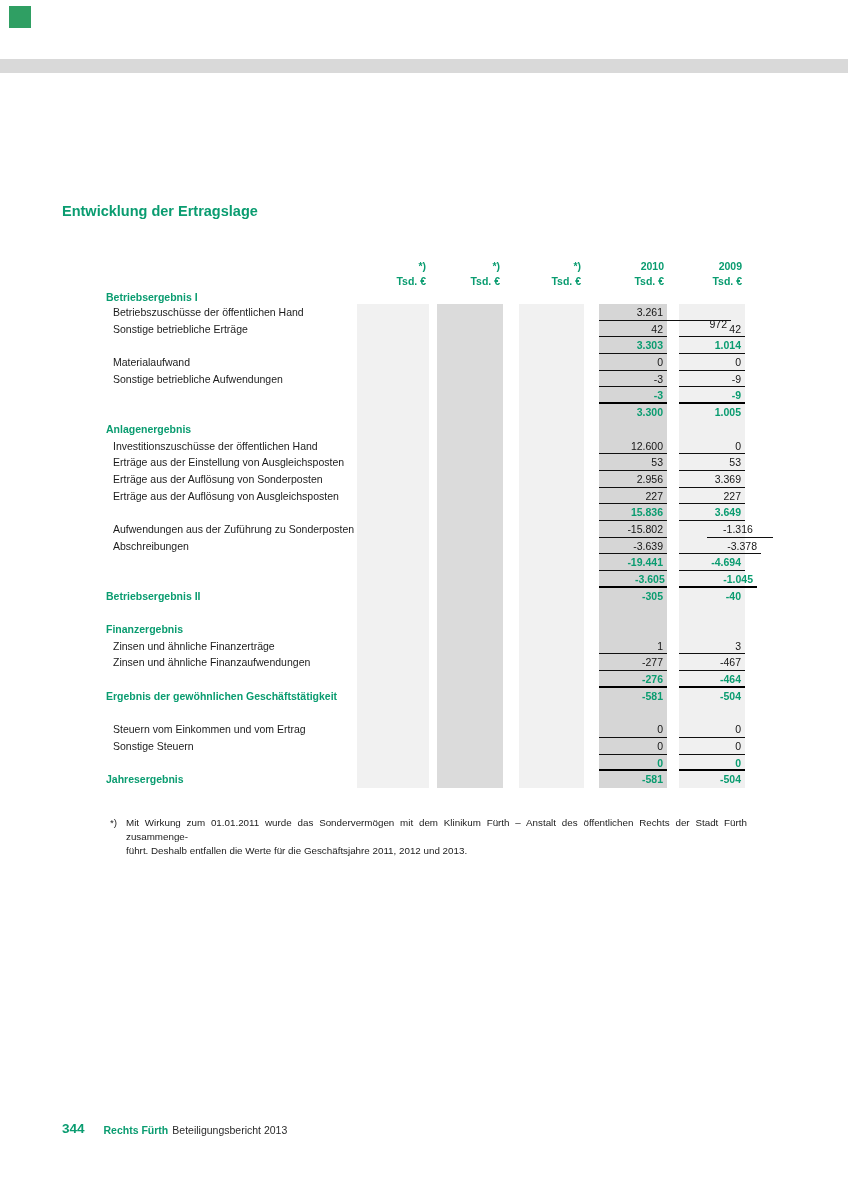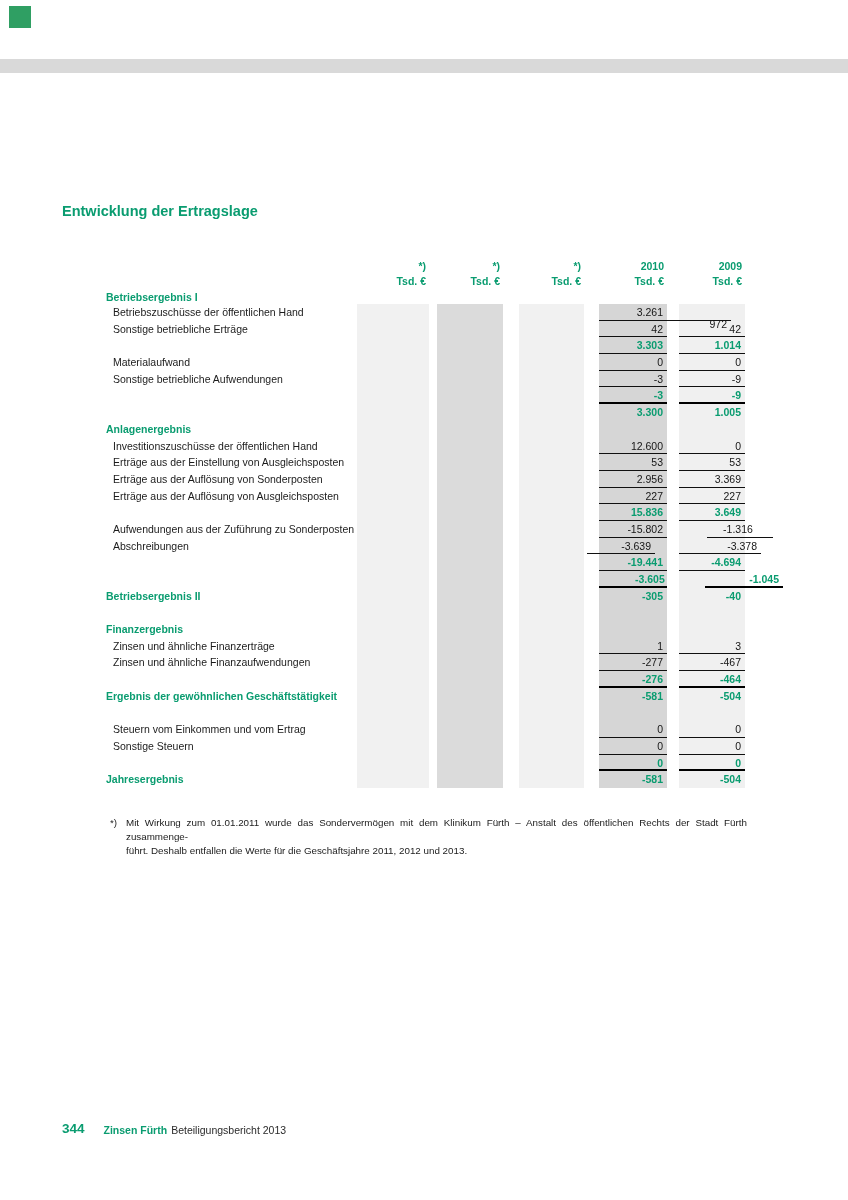--- a/index.html
+++ b/index.html
@@ -134,30 +134,30 @@
           <div class="val green b-thin" style="left: 494px; width: 68px;">15.836</div>
           <div class="val green b-thin" style="left: 574px; width: 66px;">3.649</div>
         </div>
         <div class="trow">
           <span class="label item">Aufwendungen aus der Zuführung zu Sonderposten</span>
           <div class="val  b-thin" style="left: 494px; width: 68px;">-15.802</div>
           <div class="val  b-thin" style="left: 602px; width: 66px; text-align: center;">-1.316</div>
         </div>
         <div class="trow">
           <span class="label item">Abschreibungen</span>
-          <div class="val  b-thin" style="left: 482px; width: 68px;">-3.639</div>
+          <div class="val  b-thin" style="left: 494px; width: 68px;">-3.639</div>
           <div class="val  b-thin" style="left: 574px; width: 82px;">-3.378</div>
         </div>
         <div class="trow">
           <div class="val green b-thin" style="left: 494px; width: 68px;">-19.441</div>
           <div class="val green b-thin" style="left: 574px; width: 66px;">-4.694</div>
         </div>
         <div class="trow">
           <div class="val green b-thick" style="left: 494px; width: 68px; padding-left: 36px;">-3.605</div>
-          <div class="val green b-thick" style="left: 574px; width: 78px; margin-left: 26px;">-1.045</div>
+          <div class="val green b-thick" style="left: 574px; width: 78px;">-1.045</div>
         </div>
         <div class="trow">
           <span class="label section">Betriebsergebnis II</span>
           <div class="val green b-none" style="left: 494px; width: 68px;">-305</div>
           <div class="val green b-none" style="left: 574px; width: 66px;">-40</div>
         </div>
         <div class="trow"></div>
         <div class="trow">
           <span class="label section">Finanzergebnis</span>
         </div>
@@ -206,17 +206,17 @@
   <div class="footnote">
     <div class="fn-marker">*)</div>
     <div class="fn-text">
       <div class="fn-line1">Mit Wirkung zum 01.01.2011 wurde das Sondervermögen mit dem Klinikum Fürth – Anstalt des öffentlichen Rechts der Stadt Fürth zusammenge-</div>
       <div>führt. Deshalb entfallen die Werte für die Geschäftsjahre 2011, 2012 und 2013.</div>
     </div>
   </div>
 
   <div class="footer">
     <span class="pageno">344</span>
-    <span class="brand">Zinsen Fürth</span>
+    <span class="brand">Rechts Fürth</span>
     <span class="report">Beteiligungsbericht 2013</span>
   </div>
 
 </div>
 
 </body></html>

